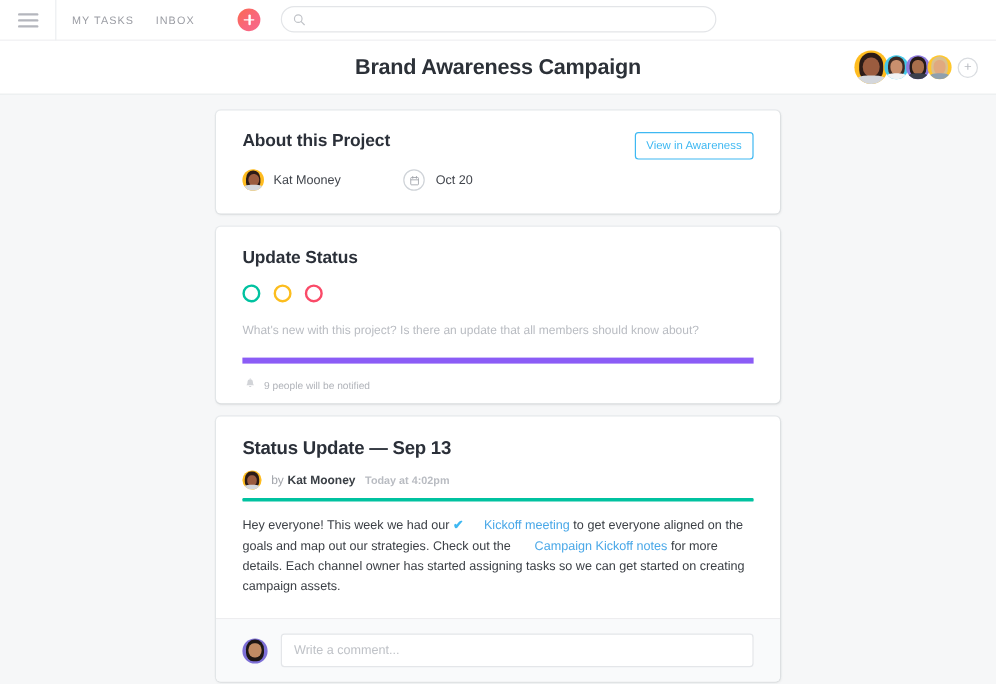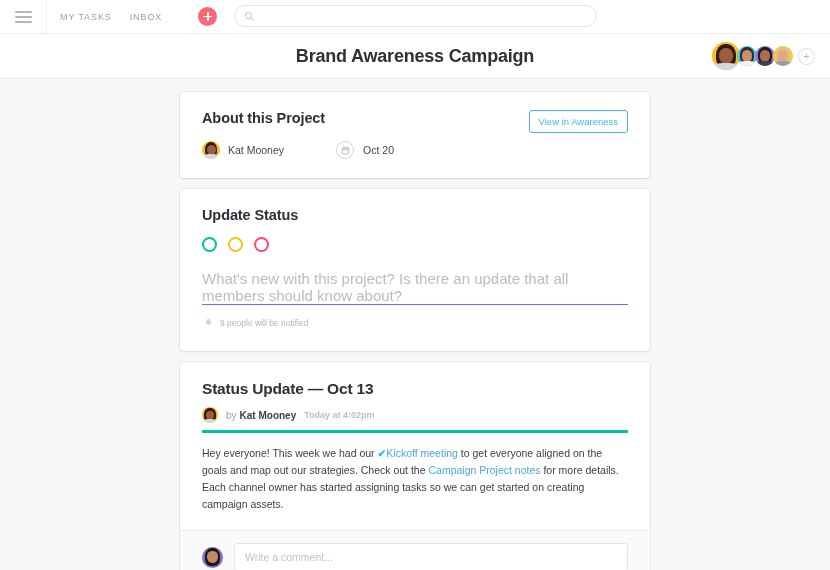--- a/index.html
+++ b/index.html
@@ -146,47 +146,47 @@
   }
 
   
   .ustatus { padding: 18px 22px 0 22px; }
   .circles { display: flex; gap: 11px; margin-top: 14px; }
   .statcircle {
     width: 15px; height: 15px; border-radius: 50%;
     border: 2px solid; background: transparent; cursor: pointer;
   }
   .updplaceholder {
-    font-size: 15px; color: #b9bcc2; margin-top: 18px;
-    border-bottom: 1px solid #8b5cf6;
+    font-size: 10px; color: #b9bcc2; margin-top: 18px;
+    padding-bottom: 17px; border-bottom: 5px solid #8b5cf6;
     cursor: text;
   }
   .notifyrow {
     display: flex; align-items: center; gap: 7px;
-    padding: 9px 0 19px 2px;
+    padding: 9px 0 6px 2px;
   }
   .notifytext { font-size: 8.5px; color: #b0b3b9; }
 
   
   .supd { padding: 18px 22px 0 22px; }
   .suptitle {
     font-size: 15.5px; font-weight: bold; color: #2b3039; letter-spacing: -0.2px;
   }
   .byline { display: flex; align-items: center; margin-top: 9px; }
   .byline .av { width: 16px; height: 16px; }
   .byword { font-size: 10px; color: #a2a5ab; margin-left: 8px; }
   .byname { font-size: 10px; color: #3b4046; font-weight: bold; margin-left: 3px; }
   .bytime { font-size: 9px; color: #b9bcc2; margin-left: 8px; font-weight: bold; }
   .supdline { font-size: 10.5px; color: #3c4046; margin-top: 14px; }
   .greenbar { height: 3px; background: #00c2a0; border-radius: 1px; margin-top: 7px; }
   .supdbody {
     font-size: 10.5px; color: #3c4046; line-height: 1.62;
     margin-top: 12px; padding-bottom: 17px;
   }
-  .link { color: #4aa8e8; cursor: pointer; }
+  .link { color: #4aa8e8; cursor: pointer; margin-left: 17px; }
   .check { color: #3eb8f2; font-weight: bold; }
 
   
   .commentbar {
     background: #f9fafb; border-top: 1px solid #ededef;
     border-radius: 0 0 4px 4px;
     display: flex; align-items: center; padding: 12px 22px;
   }
   .commentbar .av { width: 21px; height: 21px; }
   .cinput {
@@ -307,36 +307,36 @@
             <path d="M4.7 8.6h2.6c0 .8-.6 1.3-1.3 1.3s-1.3-.5-1.3-1.3z" fill="#d2d4d8"></path>
           </svg>
         </span>
         <span class="notifytext">9 people will be notified</span>
       </div>
     </div>
   </div>
 
   <div class="card">
     <div class="supd">
-      <div class="suptitle">Status Update — Oct 13</div>
+      <div class="suptitle">Status Update — Sep 13</div>
       <div class="byline">
         <div class="av" style="background:#ffbc1f">
           <div class="face">
             <div class="hair" style="background:#2c1b17"></div>
             <div class="skin" style="background:#9b5c3f"></div>
             <div class="body" style="background:#d4d7dc"></div>
           </div>
         </div>
         <span class="byword">by</span>
         <span class="byname">Kat Mooney</span>
         <span class="bytime">Today at 4:02pm</span>
       </div>
       <div class="greenbar"></div>
       <div class="supdbody">
-        <span>Hey everyone! This week we had our </span><span class="check">✔</span><span class="link">Kickoff meeting</span><span> to get everyone aligned on the goals and map out our strategies. Check out the </span><span class="link">Campaign Project notes</span><span> for more details. Each channel owner has started assigning tasks so we can get started on creating campaign assets.</span>
+        <span>Hey everyone! This week we had our </span><span class="check">✔</span><span class="link">Kickoff meeting</span><span> to get everyone aligned on the goals and map out our strategies. Check out the </span><span class="link">Campaign Kickoff notes</span><span> for more details. Each channel owner has started assigning tasks so we can get started on creating campaign assets.</span>
       </div>
     </div>
     <div class="commentbar">
       <div class="av" style="background:#7d6fd6">
         <div class="face">
           <div class="hair" style="background:#1d1614"></div>
           <div class="skin" style="background:#c08a63"></div>
 
         </div>
       </div>

